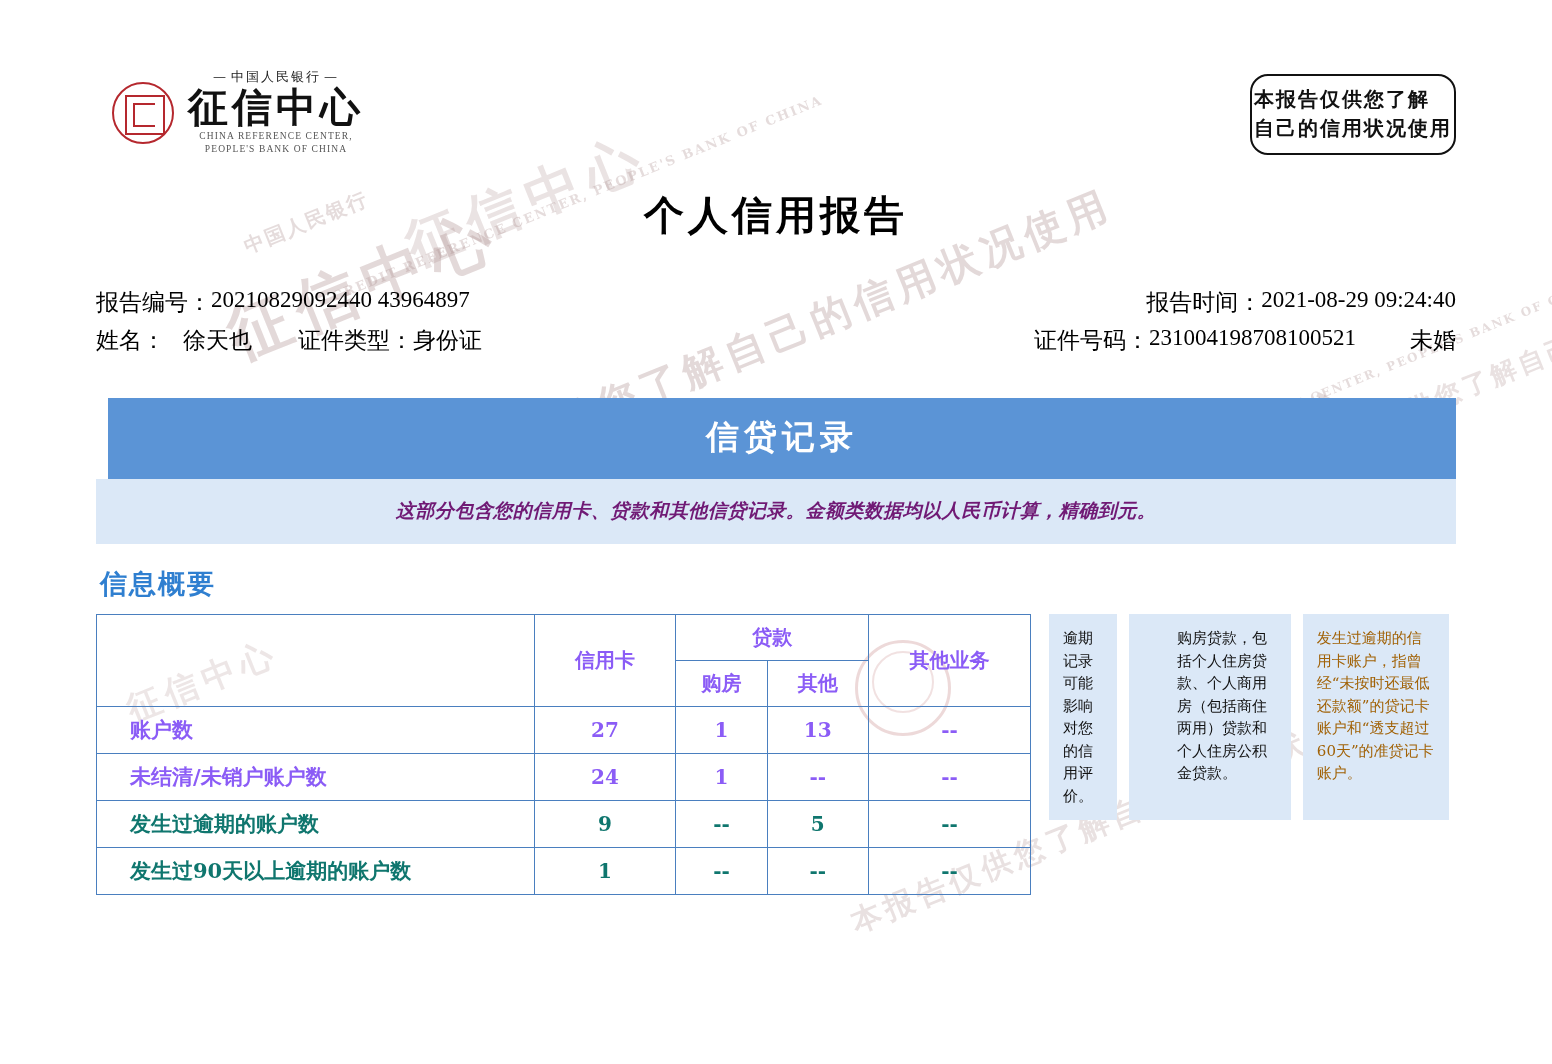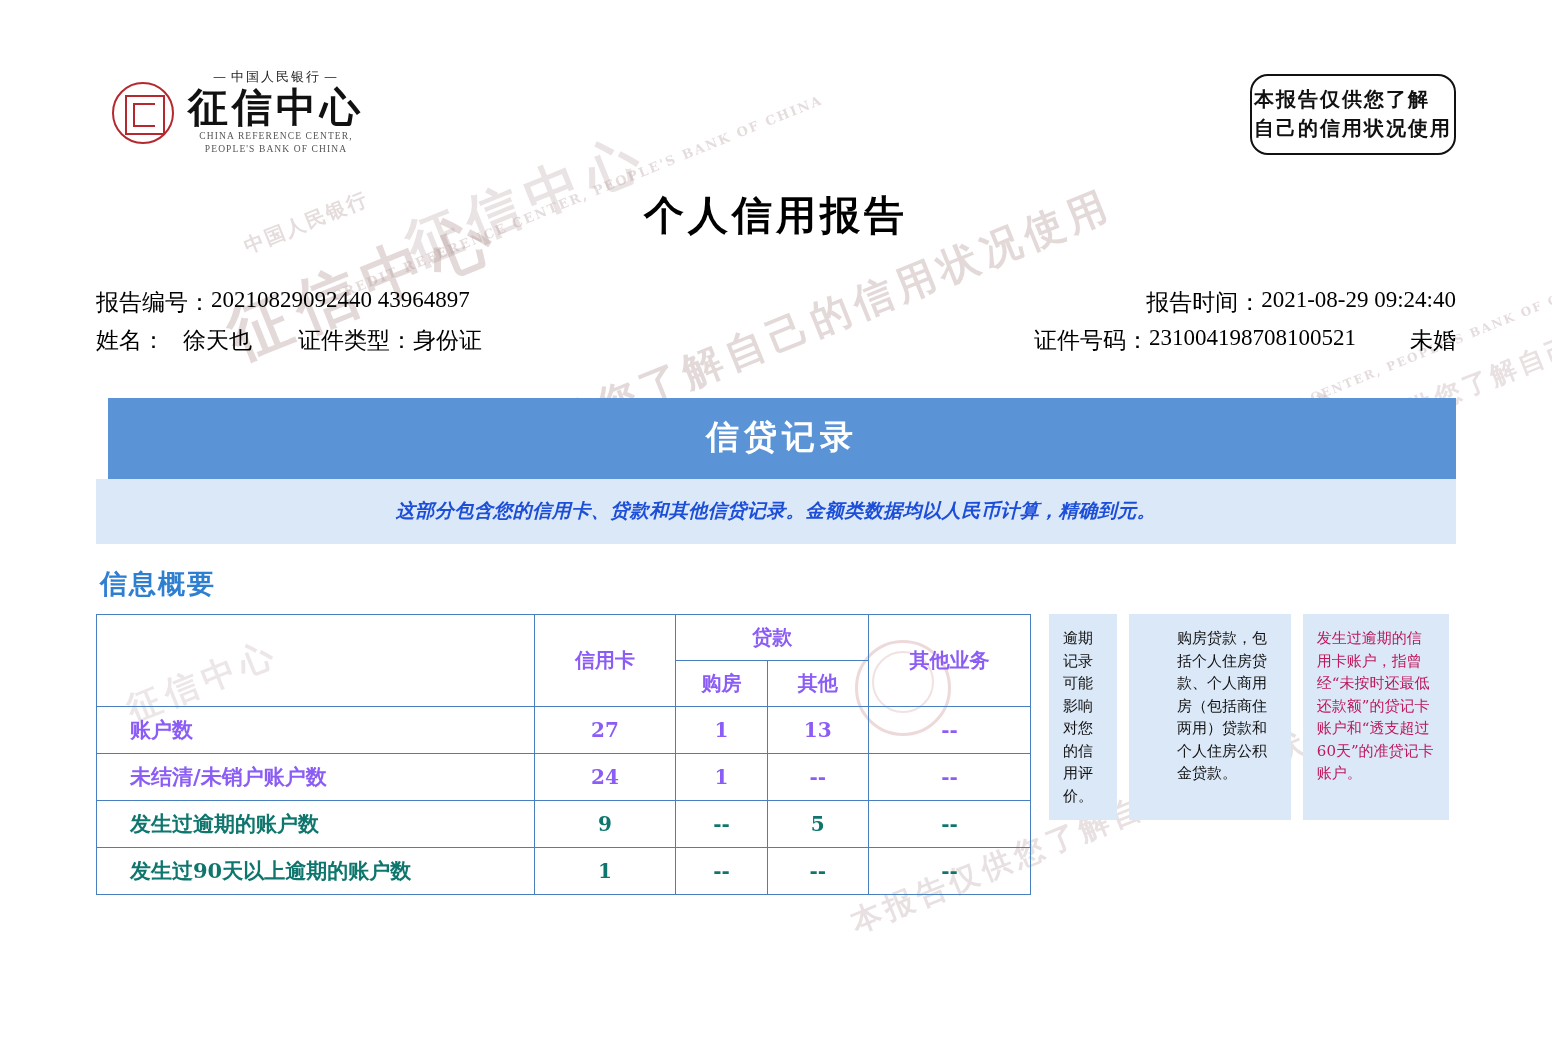--- a/index.html
+++ b/index.html
@@ -190,21 +190,21 @@
   }
   .banner-note {
     background: #dbe8f7;
     text-align: center;
     font-size: 19px;
     font-weight: bold;
     font-style: italic;
     padding: 19px 0 20px;
     letter-spacing: 0.5px;
     font-family: "DejaVu Serif", serif;
-    color: #1d4ed8;
+    color: #701a75;
   }
 
   .sub-title {
     color: #2f7fd0;
     font-size: 27px;
     font-weight: bold;
     letter-spacing: 2px;
     margin: 22px 0 12px 4px;
     font-family: "DejaVu Serif", serif;
   }
@@ -251,21 +251,21 @@
   .note {
     background: #dbe8f7;
     font-size: 15px;
     line-height: 1.5;
     padding: 13px 14px;
     font-family: "DejaVu Serif", serif;
     color: #111;
   }
   .note.n1 { min-height: 62px; }
   .note.n2 { min-height: 86px; padding-left: 48px; }
-  .note.red { color: #be185d; }
+  .note.red { color: #a16207; }
 </style>
 </head>
 <body>
 
 <div class="watermark-layer">
   <div class="wm wm-big" style="left:215px; top:300px; transform: rotate(-22deg);">征信中心</div>
   <div class="wm wm-big" style="left:395px; top:215px; transform: rotate(-22deg); font-size:54px; opacity:.75;">征信中心</div>
   <div class="wm wm-small" style="left:240px; top:235px; transform: rotate(-22deg);">中国人民银行</div>
   <div class="wm wm-small" style="left:1000px; top:470px; transform: rotate(-22deg); font-size:16px;">中国人民银行</div>
   <div class="wm wm-small" style="left:330px; top:290px; transform: rotate(-22deg); font-size:13px;">CREDIT REFERENCE CENTER, PEOPLE'S BANK OF CHINA</div>

